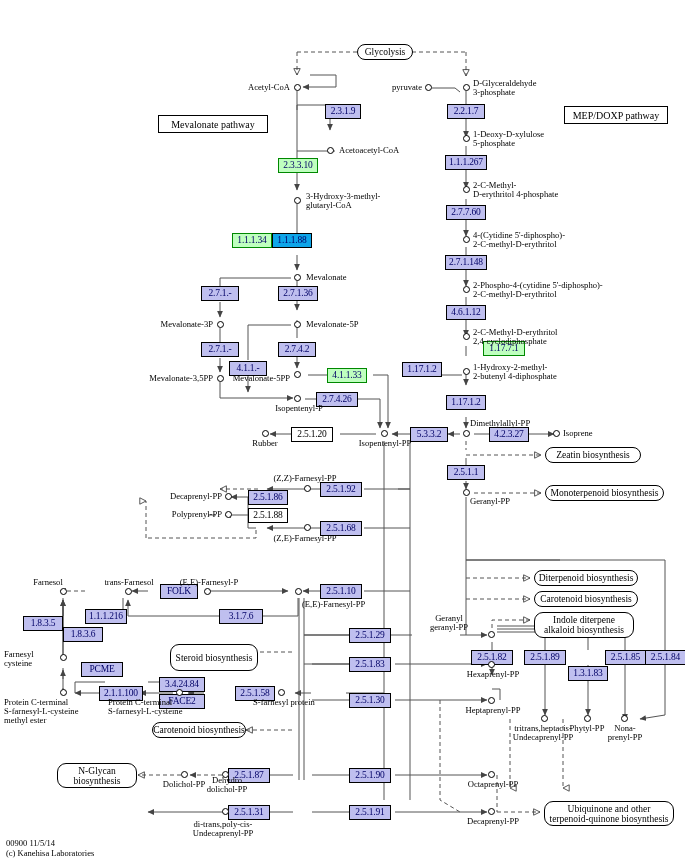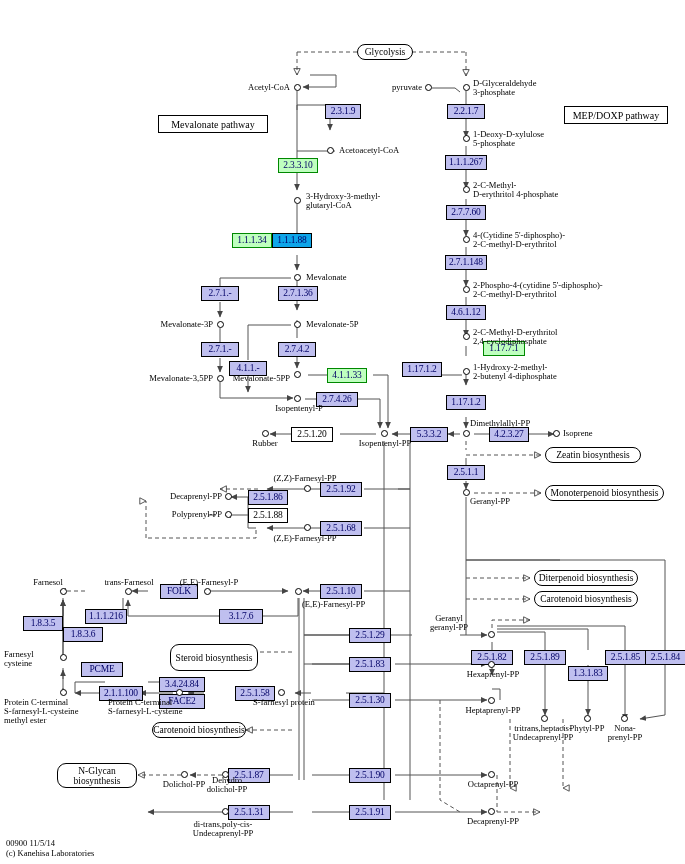--- a/index.html
+++ b/index.html
@@ -260,24 +260,28 @@
 
 
   <div class="boxlabel" style="left:158px;top:115px;width:110px;height:18px;">Mevalonate pathway</div>
   <div class="boxlabel" style="left:564px;top:106px;width:104px;height:18px;">MEP/DOXP pathway</div>
 
   <div class="maplink" style="left:357px;top:44px;width:56px;height:16px;">Glycolysis</div>
   <div class="maplink" style="left:545px;top:447px;width:96px;height:16px;">Zeatin biosynthesis</div>
   <div class="maplink" style="left:545px;top:485px;width:119px;height:16px;">Monoterpenoid biosynthesis</div>
   <div class="maplink" style="left:534px;top:570px;width:104px;height:16px;">Diterpenoid biosynthesis</div>
   <div class="maplink" style="left:534px;top:591px;width:104px;height:16px;">Carotenoid biosynthesis</div>
+  <div class="maplink" style="left:534px;top:612px;width:100px;height:26px;white-space:pre-line;">Indole diterpene
+alkaloid biosynthesis</div>
   <div class="maplink" style="left:158px;top:644px;width:88px;height:27px;margin-left:12px;">Steroid biosynthesis</div>
   <div class="maplink" style="left:152px;top:722px;width:94px;height:16px;">Carotenoid biosynthesis</div>
   <div class="maplink" style="left:57px;top:763px;width:80px;height:25px;white-space:pre-line;">N-Glycan
 biosynthesis</div>
+  <div class="maplink" style="left:544px;top:801px;width:130px;height:25px;white-space:pre-line;">Ubiquinone and other
+terpenoid-quinone biosynthesis</div>
 
   <div class="ec" style="left:325px;top:104px;width:36px;">2.3.1.9</div>
   <div class="ec green" style="left:278px;top:158px;width:40px;">2.3.3.10</div>
   <div class="ec green" style="left:232px;top:233px;width:40px;">1.1.1.34</div>
   <div class="ec grey" style="left:272px;top:233px;width:40px;">1.1.1.88</div>
   <div class="ec" style="left:201px;top:286px;width:38px;">2.7.1.-</div>
   <div class="ec" style="left:278px;top:286px;width:40px;">2.7.1.36</div>
   <div class="ec" style="left:201px;top:342px;width:38px;">2.7.1.-</div>
   <div class="ec" style="left:278px;top:342px;width:38px;">2.7.4.2</div>
   <div class="ec" style="left:229px;top:361px;width:38px;">4.1.1.-</div>

